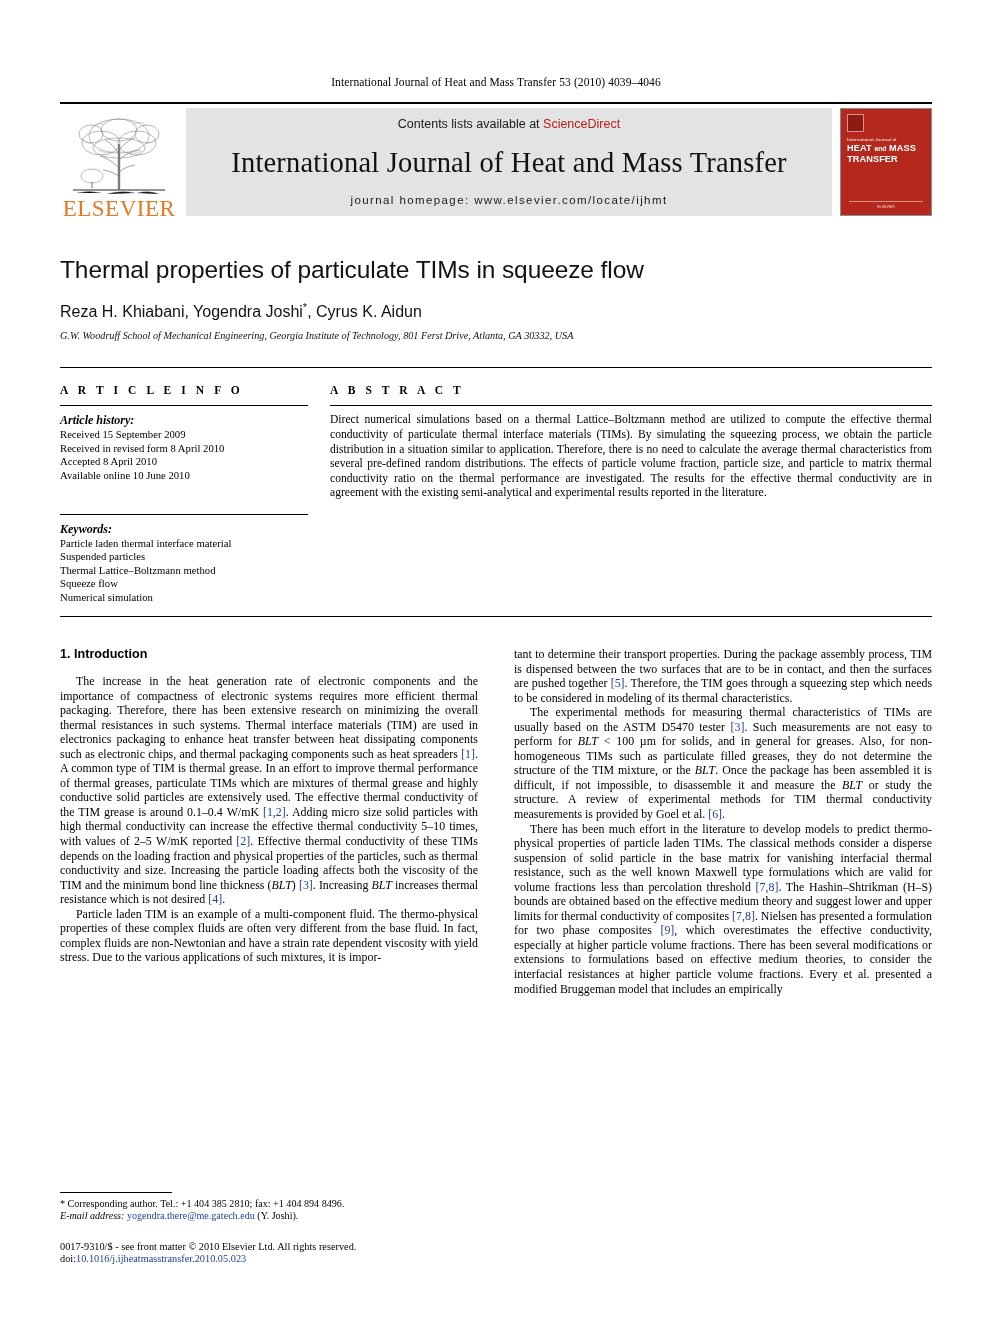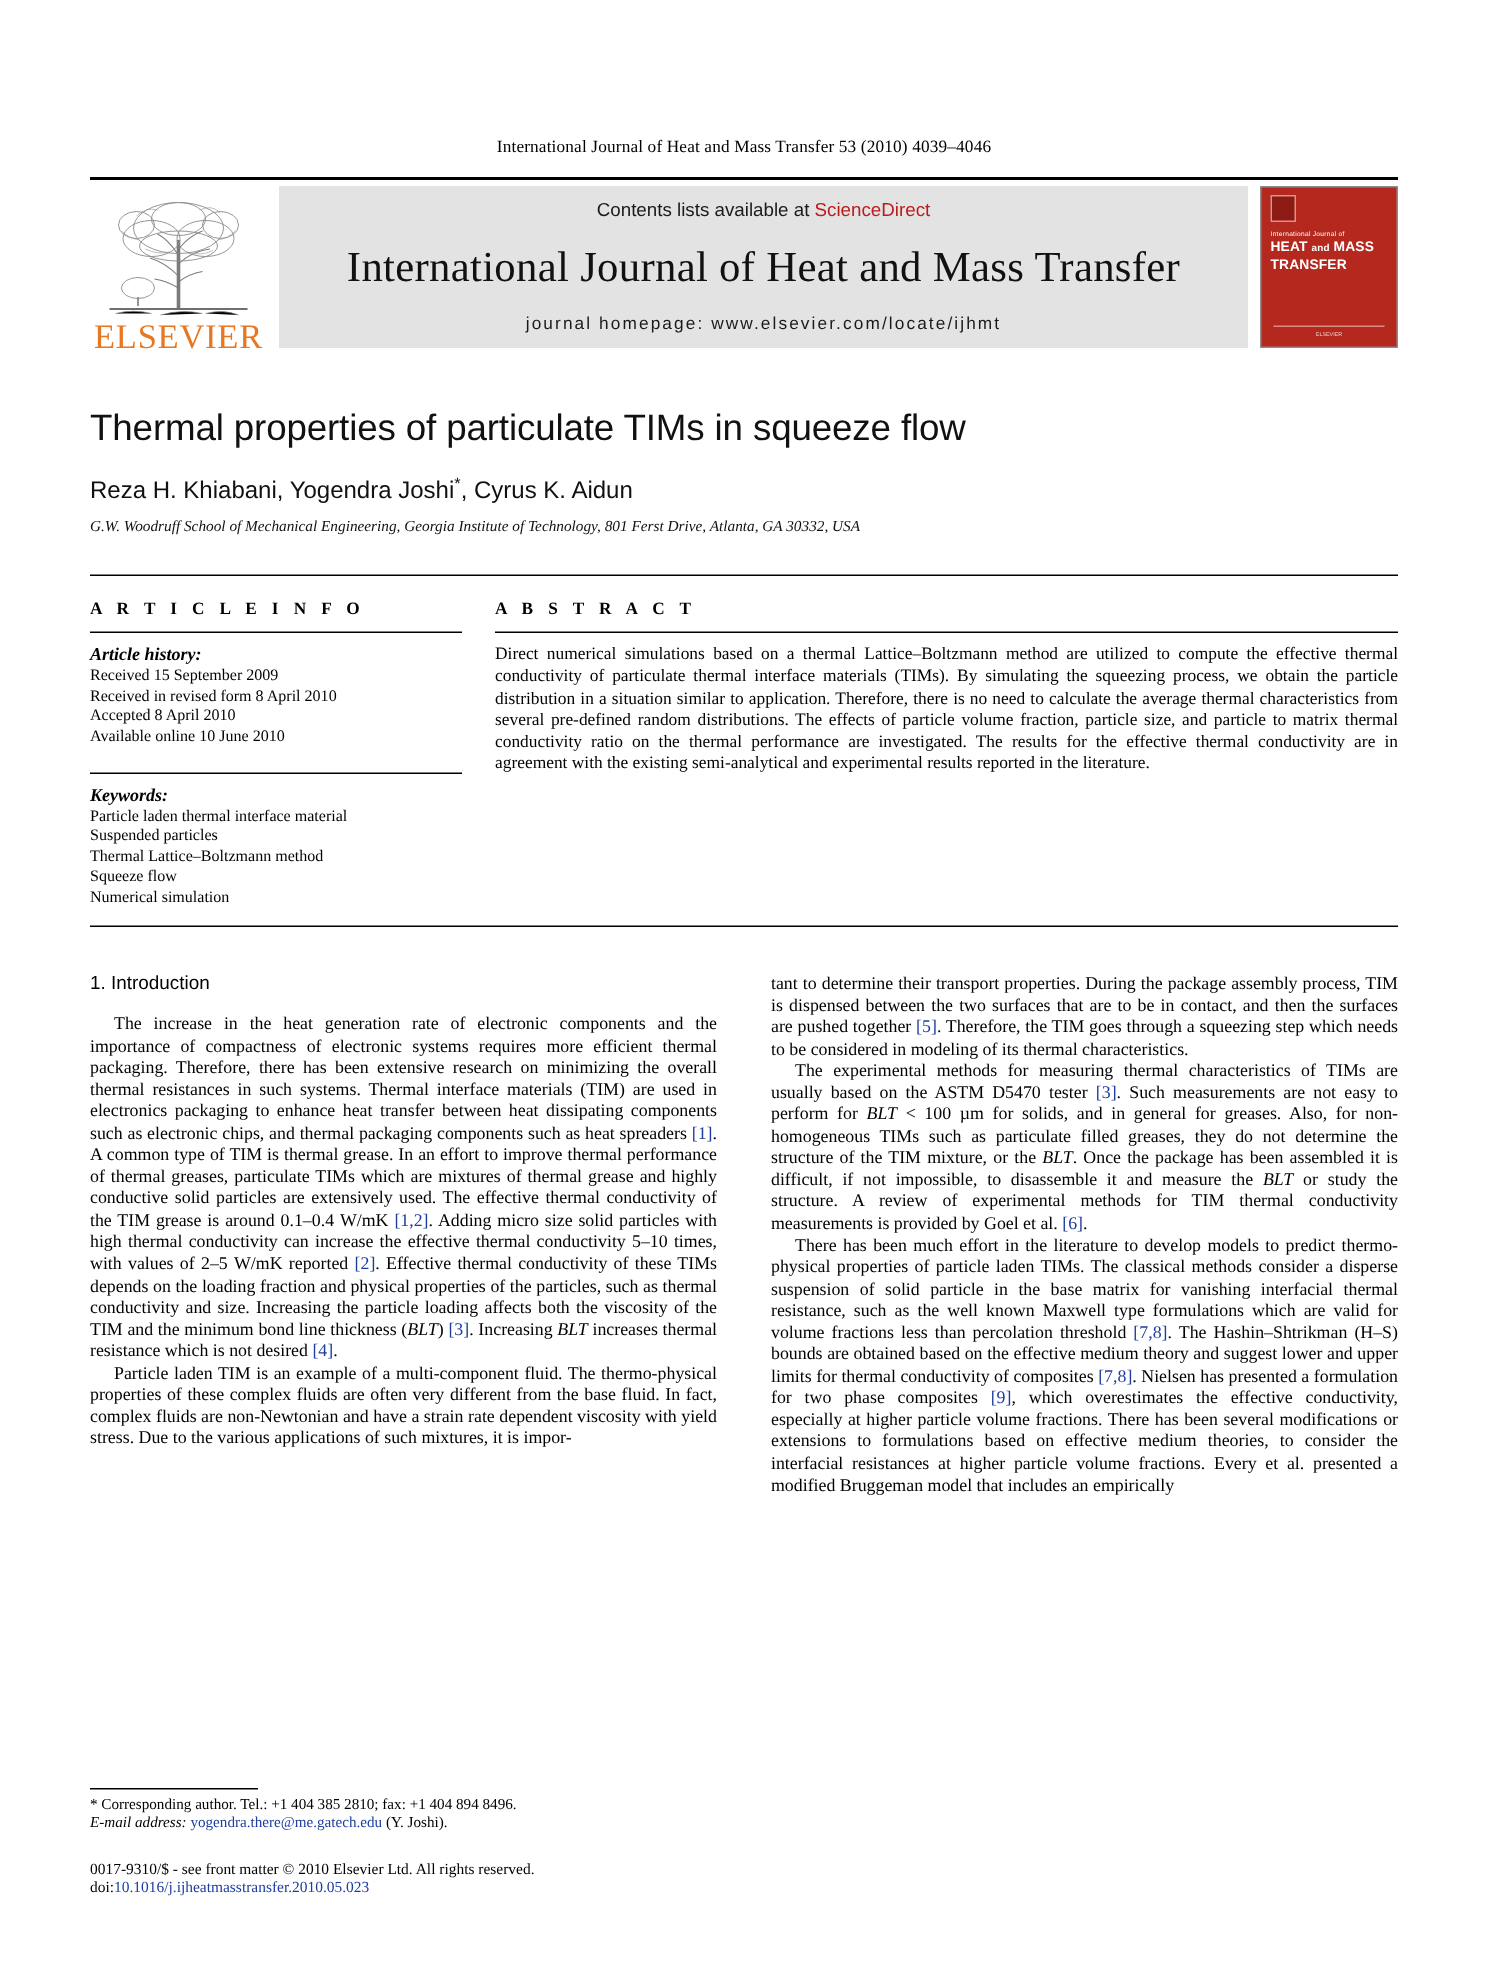--- a/index.html
+++ b/index.html
@@ -13,21 +13,21 @@
     font-family: "Liberation Serif", serif;
     color: #000000;
     position: relative;
     overflow: hidden;
   }
   .page {
     position: relative;
     width: 992px;
     height: 1299px;
     box-sizing: border-box;
-    padding: 16px 60px;
+    padding: 0 60px;
   }
 
   
   .running-head {
     text-align: center;
     font-size: 11.5px;
     padding-top: 76px;
     letter-spacing: 0.1px;
   }
 
@@ -187,21 +187,21 @@
   }
   .info-head {
     font-style: italic;
     font-weight: bold;
     font-size: 12px;
   }
   .info-list {
     font-size: 10.7px;
     line-height: 13.4px;
   }
-  .kw-block { margin-top: 17px; }
+  .kw-block { margin-top: 32px; }
   .abstract-body {
     font-size: 11.6px;
     line-height: 14.6px;
     text-align: justify;
     margin-top: 1px;
   }
   .copyright-line {
     text-align: right;
     font-size: 11.4px;
     margin-top: 1px;
@@ -215,21 +215,21 @@
   .body-cols {
     margin-top: 30px;
     display: flex;
     gap: 36px;
     position: relative;
   }
   .col { flex: 1 1 0; min-width: 0; }
   h2.section-title {
     font-family: "Liberation Sans", sans-serif;
     font-size: 12.6px;
-    font-weight: normal;
+    font-weight: bold;
     margin: 0 0 13px 0;
   }
   p.body-text {
     font-size: 11.9px;
     line-height: 14.55px;
     text-align: justify;
     margin: 0;
     text-indent: 16px;
     hyphens: auto;
     -webkit-hyphens: auto;

